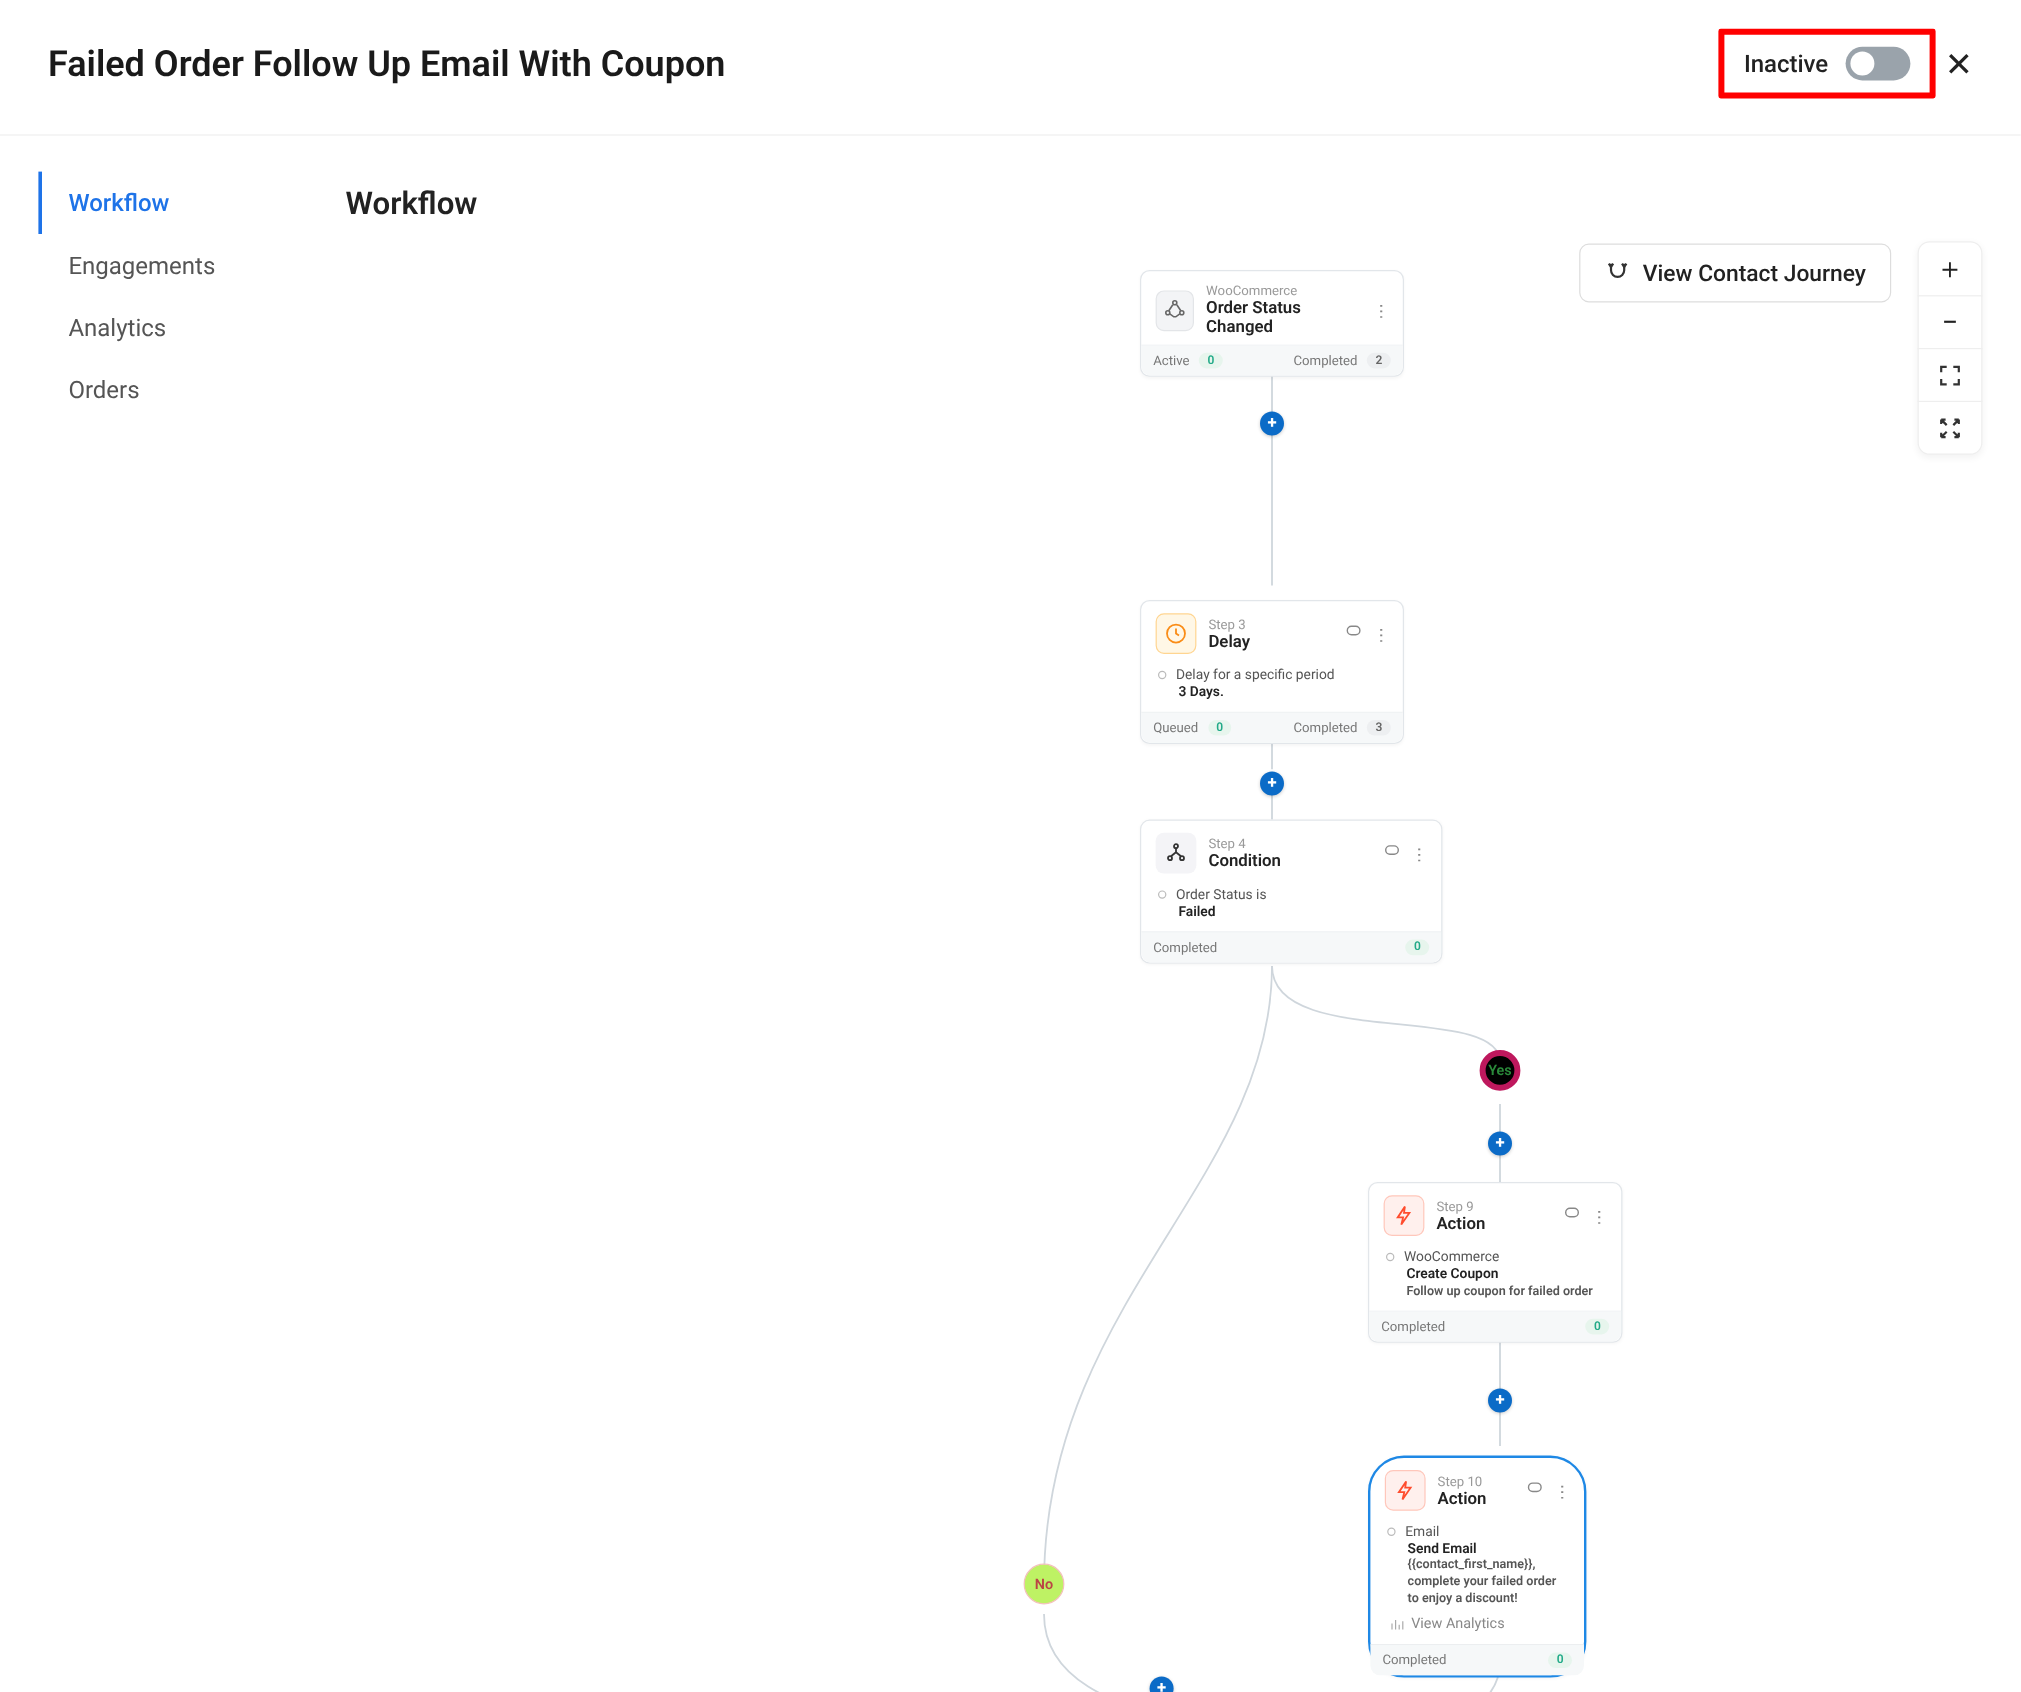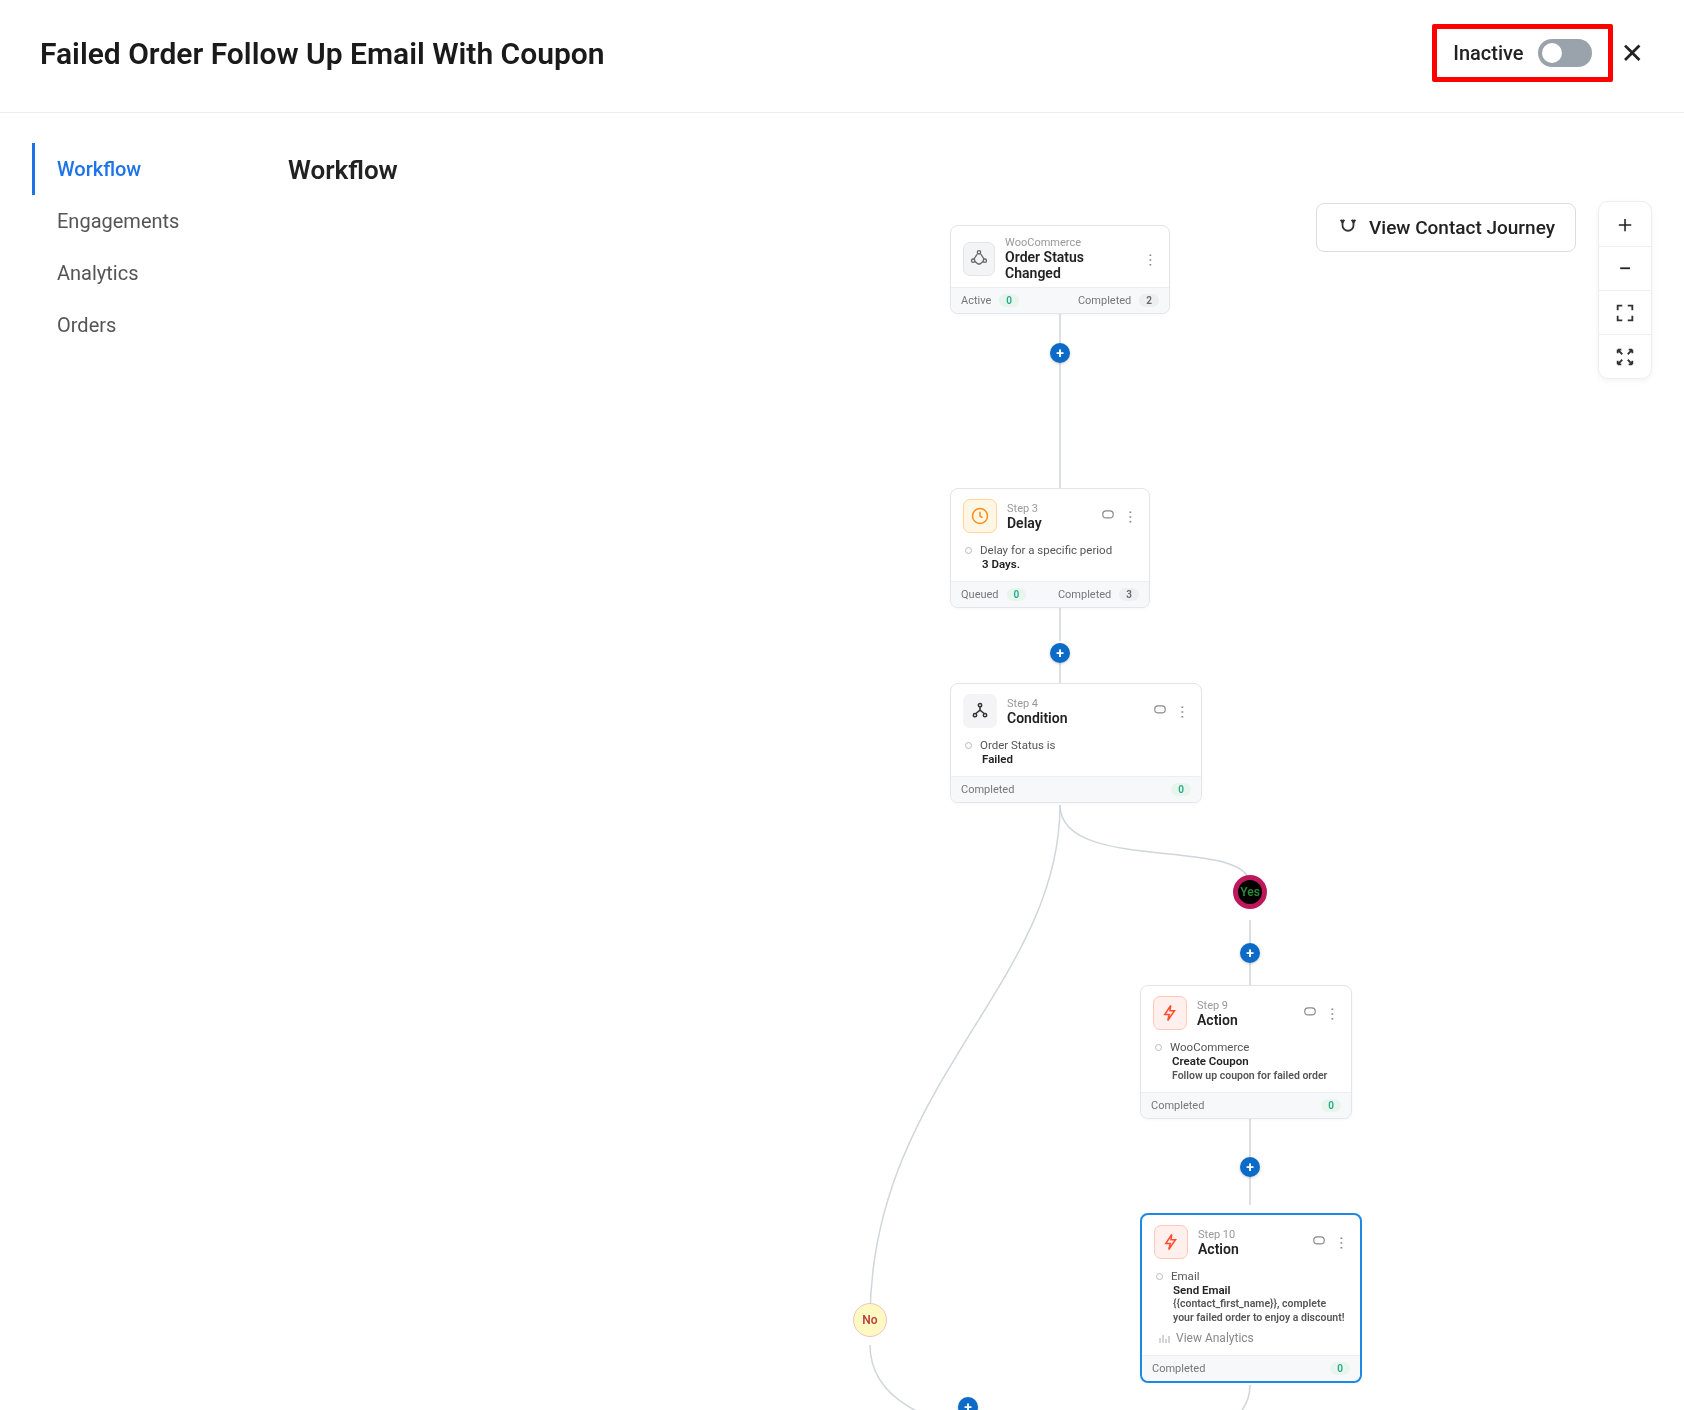--- a/index.html
+++ b/index.html
@@ -118,21 +118,21 @@
   .plus-node {
     position:absolute; width:20px; height:20px; background:#0b6bc7; border-radius:50%;
     color:#fff; display:flex; align-items:center; justify-content:center; font-size:14px;
     font-weight:700; cursor:pointer; box-shadow:0 1px 3px rgba(0,0,0,.2);
   }
   .branch-label {
     position:absolute; width:34px; height:34px; border-radius:50%;
     display:flex; align-items:center; justify-content:center; font-size:12px; font-weight:600;
   }
   .branch-yes { background:#000000; border:5px solid #be185d; color:#2a8a3a;}
-  .branch-no  { background:#fef9c3; border:1px solid #f3c2bc; color:#b44;}
+  .branch-no  { background:#bef264; border:1px solid #f3c2bc; color:#b44;}
   .view-analytics {
     font-size:12px; color:#888; padding:6px 0 0 2px; display:flex; align-items:flex-end; gap:6px;
   }
 </style>
 </head>
 <body>
 
 <div class="header">
   <div class="header-title">Failed Order Follow Up Email With Coupon</div>
   <div class="header-right">
@@ -225,21 +225,21 @@
           <span>Active</span>
           <span class="pill">0</span>
           <span class="spacer"></span>
           <span>Completed</span>
           <span class="pill gray">2</span>
         </div>
       </div>
 
       <div class="plus-node" style="left:780px; top:158px;">+</div>
 
-      <div class="node" style="left:680px; top:303px; width:200px;">
+      <div class="node" style="left:680px; top:315px; width:220px;">
         <div class="node-head">
           <div class="node-icon icon-delay">
             <svg width="20" height="20" viewBox="0 0 24 24" fill="none" stroke="#fa8c16" stroke-width="1.8">
                 <circle cx="12" cy="12" r="9"></circle>
                 <path d="M12 7v5l3 2"></path>
               </svg>
           </div>
           <div>
             <div class="node-step">Step 3</div>
             <div class="node-title">Delay</div>
@@ -335,21 +335,21 @@
         </div>
         <div class="node-foot">
           <span>Completed</span>
           <span class="spacer"></span>
           <span class="pill">0</span>
         </div>
       </div>
 
       <div class="plus-node" style="left:970px; top:972px;">+</div>
 
-      <div class="node selected" style="left:870px; top:1028px; width:222px;">
+      <div class="node selected" style="left:870px; top:1028px; width:182px;border-radius:30px;">
         <div class="node-head">
           <div class="node-icon icon-action">
             <svg width="18" height="18" viewBox="0 0 24 24" fill="none" stroke="#ff4d2e" stroke-width="2">
                 <path d="M13 2L5 14h6l-2 8 9-13h-6z"></path>
               </svg>
           </div>
           <div>
             <div class="node-step">Step 10</div>
             <div class="node-title">Action</div>
           </div>

